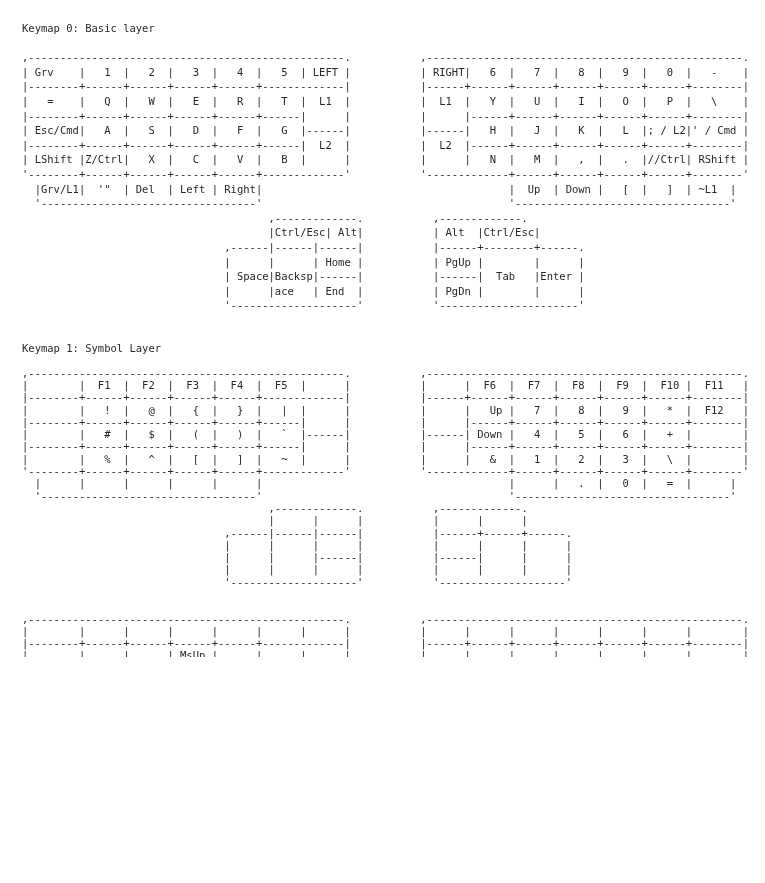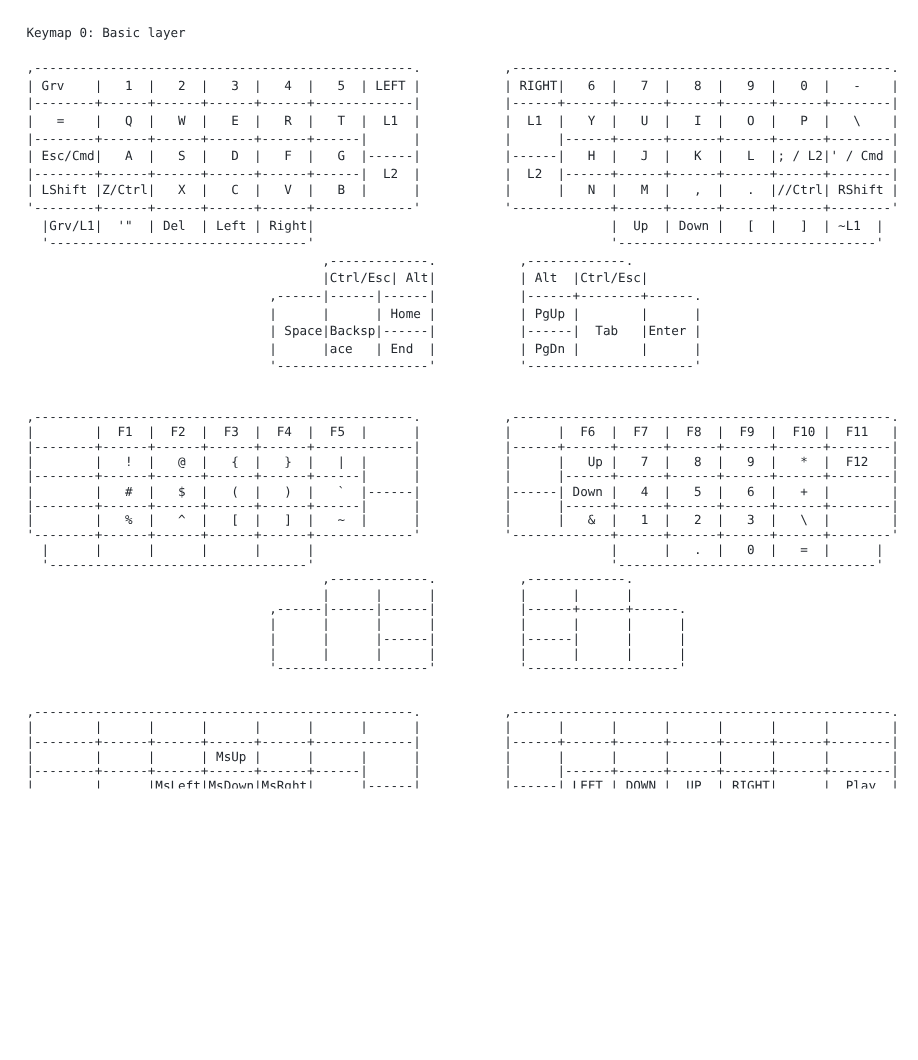--- a/index.html
+++ b/index.html
@@ -60,20 +60,21 @@
                                        ,-------------.           ,-------------.
                                        |Ctrl/Esc| Alt|           | Alt  |Ctrl/Esc|
                                 ,------|------|------|           |------+--------+------.
                                 |      |      | Home |           | PgUp |        |      |
                                 | Space|Backsp|------|           |------|  Tab   |Enter |
                                 |      |ace   | End  |           | PgDn |        |      |
                                 '--------------------'           '----------------------'</pre>
   </section>
 
   <section class="keymap-section s1">
+    <div class="keymap-title">Keymap 1: Symbol Layer</div>
     <pre class="keymap-ascii">,--------------------------------------------------.           ,--------------------------------------------------.
 |        |  F1  |  F2  |  F3  |  F4  |  F5  |      |           |      |  F6  |  F7  |  F8  |  F9  |  F10 |  F11   |
 |--------+------+------+------+------+-------------|           |------+------+------+------+------+------+--------|
 |        |   !  |   @  |   {  |   }  |   |  |      |           |      |   Up |   7  |   8  |   9  |   *  |  F12   |
 |--------+------+------+------+------+------|      |           |      |------+------+------+------+------+--------|
 |        |   #  |   $  |   (  |   )  |   `  |------|           |------| Down |   4  |   5  |   6  |   +  |        |
 |--------+------+------+------+------+------|      |           |      |------+------+------+------+------+--------|
 |        |   %  |   ^  |   [  |   ]  |   ~  |      |           |      |   &amp;  |   1  |   2  |   3  |   \  |        |
 '--------+------+------+------+------+-------------'           '-------------+------+------+------+------+--------'
   |      |      |      |      |      |                                       |      |   .  |   0  |   =  |      |

